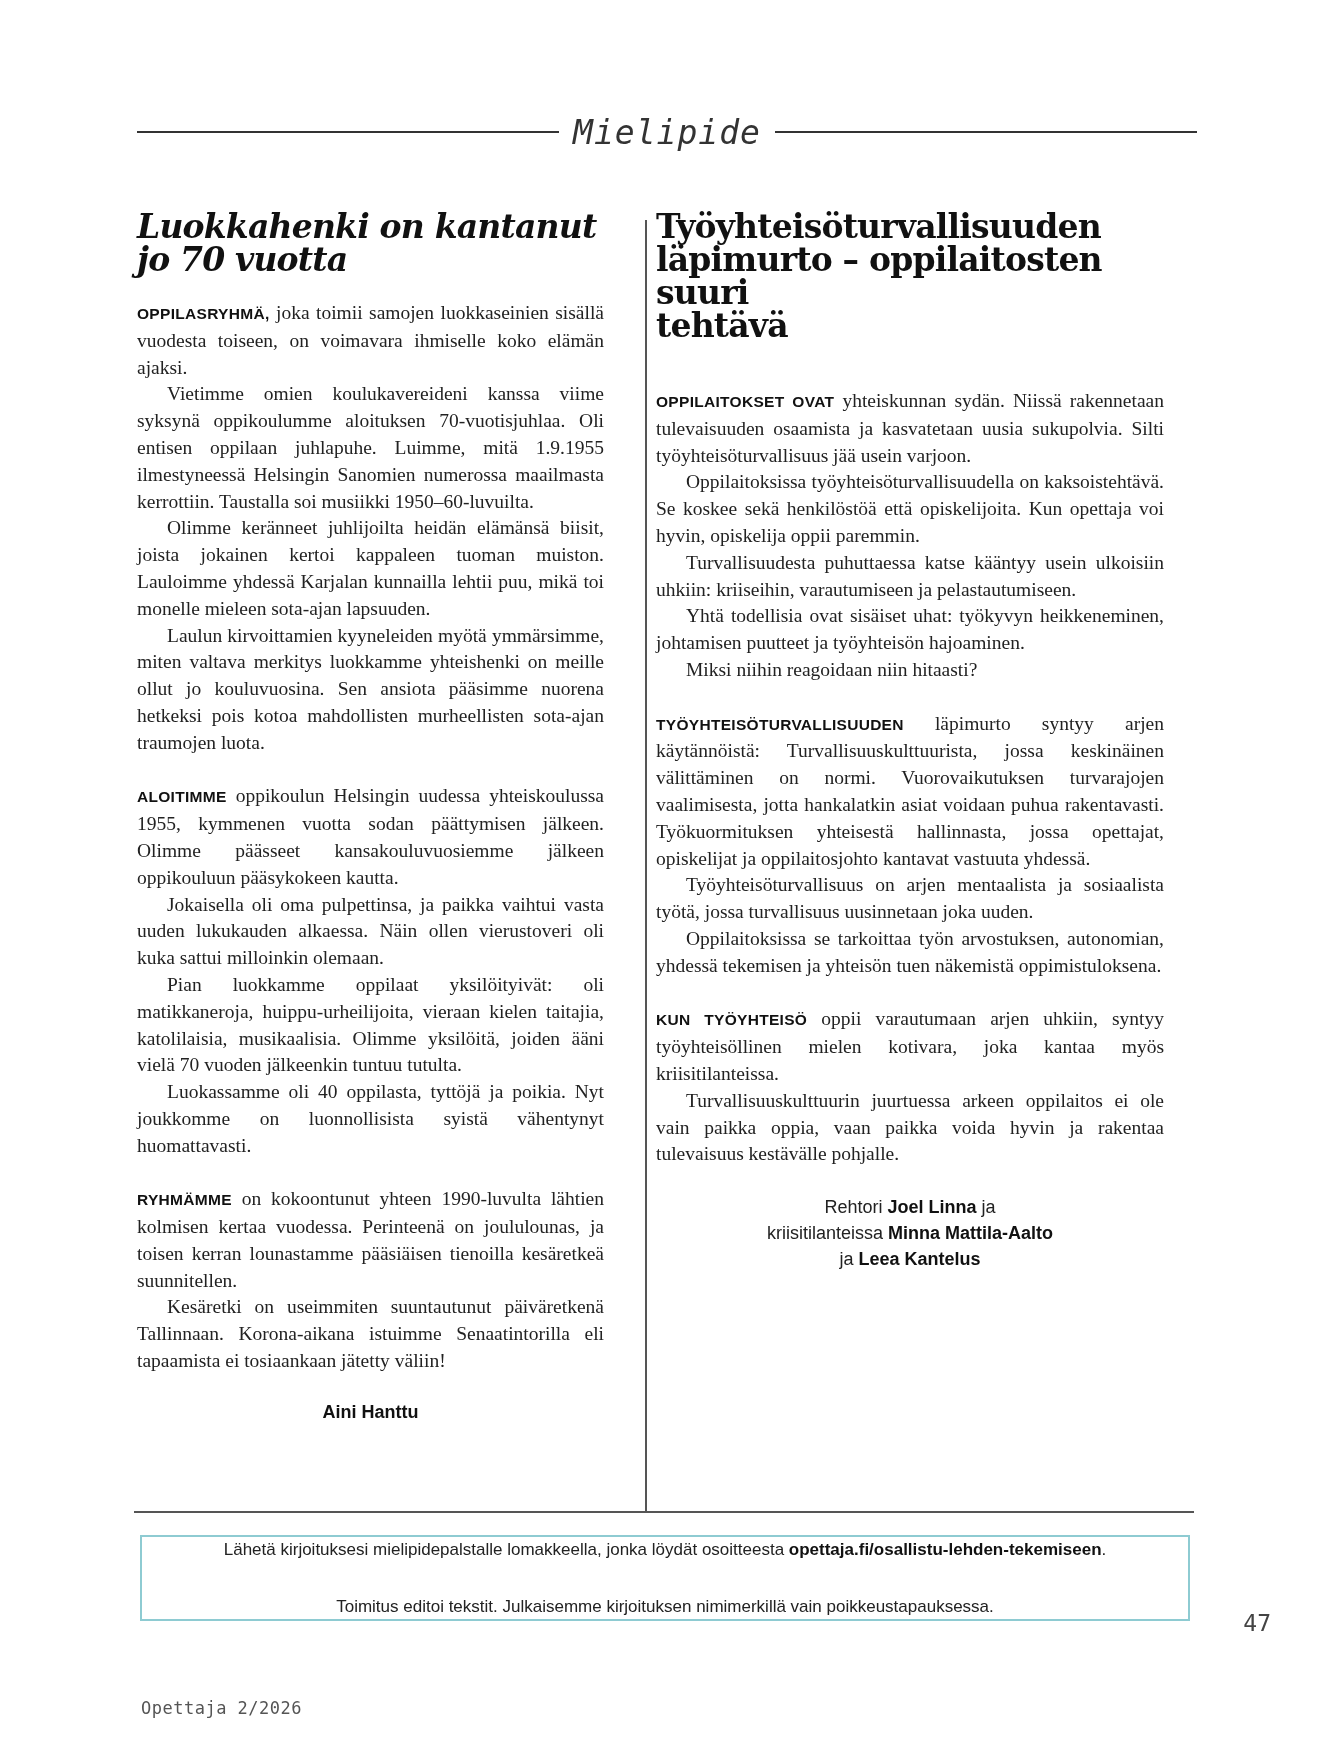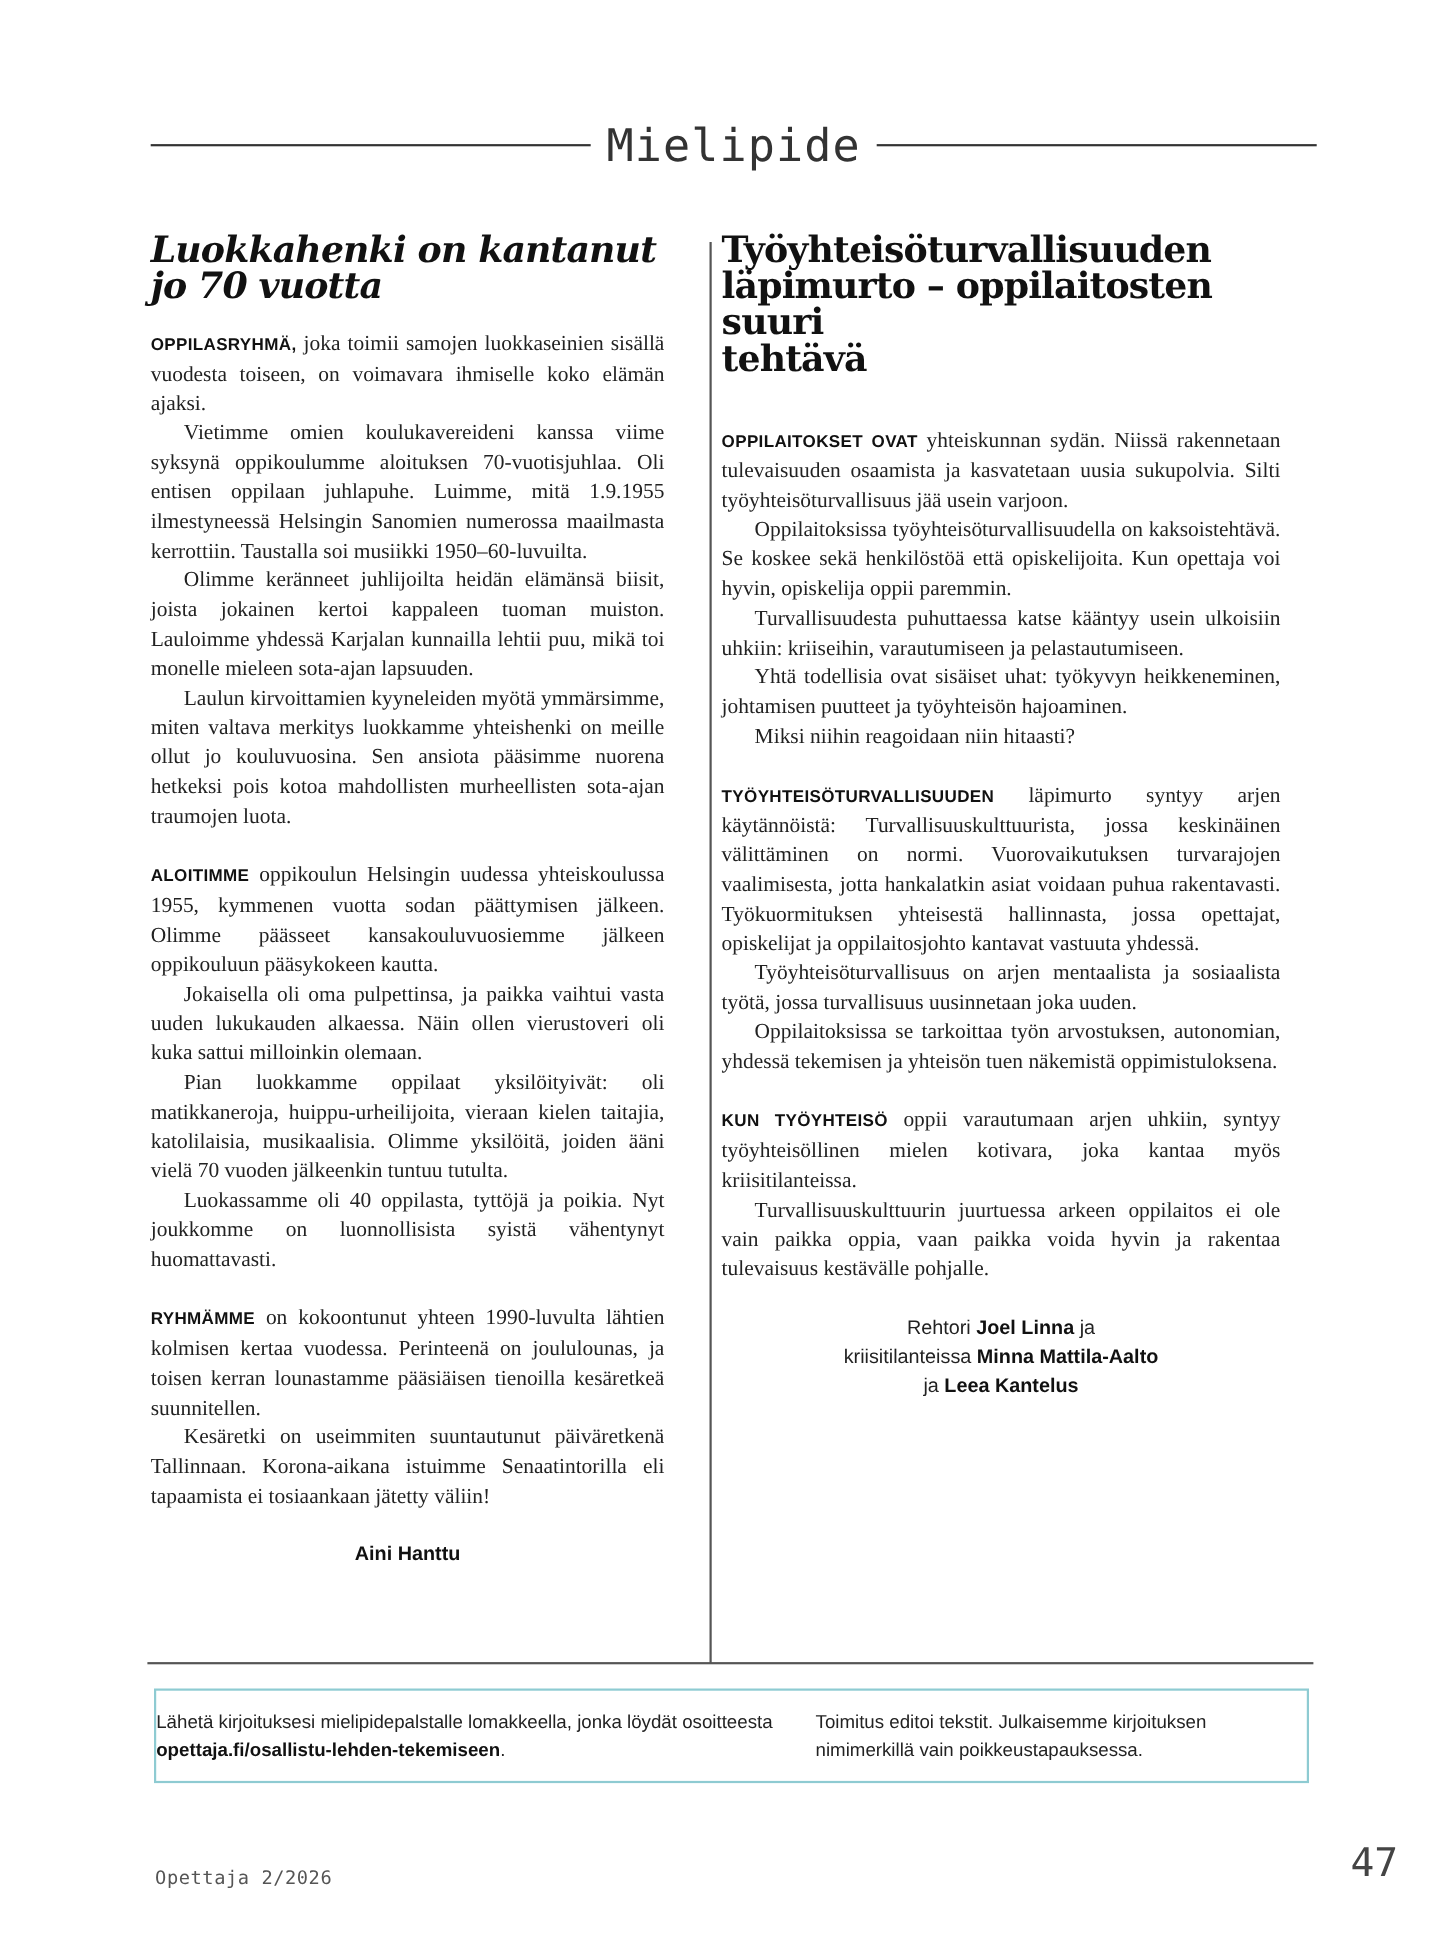--- a/index.html
+++ b/index.html
@@ -1,19 +1,19 @@
 <!DOCTYPE html>
 <html><head>
 <meta charset="utf-8">
 <style>
   html, body { margin: 0; padding: 0; background: #ffffff; }
   body { width: 1323px; height: 1764px; position: relative; overflow: hidden; color: #1b1b1b; }
   .section-header { position: absolute; top: 112px; left: 137px; width: 1060px; height: 40px; display: flex; align-items: center; }
   .section-header .rule { flex: 1; height: 2px; background: #333; }
-  .section-header .label { font-family: "DejaVu Sans Mono", monospace; font-size: 41px; color: #333; padding: 0 14px; letter-spacing: 1px; }
+  .section-header .label { font-family: "DejaVu Sans Mono", monospace; font-size: 33px; color: #333; padding: 0 14px; letter-spacing: 1px; font-style: italic; }
 
   .col { position: absolute; top: 210px; }
   .col.left { left: 137px; width: 467px; }
   .col.right { left: 656px; width: 508px; }
   .vdivider { position: absolute; left: 645px; top: 220px; width: 2px; height: 1292px; background: #555; }
   .hdivider { position: absolute; left: 134px; top: 1511px; width: 1060px; height: 2px; background: #555; }
 
   h1.headline { font-family: "DejaVu Serif", serif; font-weight: bold; font-size: 33px; line-height: 33px; letter-spacing: -0.8px; margin: 0 0 26px 0; color: #111; }
   .col.left h1.headline { margin-bottom: 24px; font-style: italic; }
   .col.right h1.headline { margin-bottom: 46px; }
@@ -21,25 +21,25 @@
   .body-text { font-family: "Liberation Serif", serif; font-size: 19.5px; line-height: 26.8px; text-align: justify; hyphens: manual; color: #222; }
   .body-text p { margin: 0; text-indent: 30px; }
   .body-text p.lead { text-indent: 0; }
   .body-text p.gap { margin-top: 26.8px; }
   .lead-caps { font-family: "Liberation Sans", sans-serif; font-weight: bold; font-size: 15.5px; letter-spacing: 0.3px; color: #111; }
 
   .signature { font-family: "Liberation Sans", sans-serif; font-size: 18px; line-height: 26px; text-align: center; color: #222; margin-top: 26px; }
   .signature b { color: #111; }
   .col.left .signature { margin-top: 24px; }
 
-  .notice { position: absolute; left: 140px; top: 1535px; width: 1050px; height: 86px; border: 2px solid #8ecbd2; box-sizing: border-box; display: flex; flex-direction: row; justify-content: space-between; align-items: center; font-family: "Liberation Sans", sans-serif; font-size: 17px; line-height: 25px; color: #222; }
+  .notice { position: absolute; left: 140px; top: 1535px; width: 1050px; height: 86px; border: 2px solid #8ecbd2; box-sizing: border-box; display: flex; flex-direction: column; justify-content: space-between; align-items: center; font-family: "Liberation Sans", sans-serif; font-size: 17px; line-height: 25px; color: #222; }
   .notice b { color: #111; }
 
   .footer-left { position: absolute; left: 141px; top: 1698px; font-family: "DejaVu Sans Mono", monospace; font-size: 17px; color: #555; letter-spacing: 0.5px; }
-  .footer-right { position: absolute; right: 52px; top: 1673px; font-family: "DejaVu Sans Mono", monospace; font-size: 36px; color: #444; font-weight: 300; }
+  .footer-right { position: absolute; right: 52px; top: 1610px; font-family: "DejaVu Sans Mono", monospace; font-size: 23px; color: #444; font-weight: 300; }
 </style>
 </head>
 <body>
 
 <div class="section-header">
   <div class="rule"></div>
   <div class="label">Mielipide</div>
   <div class="rule"></div>
 </div>
 

